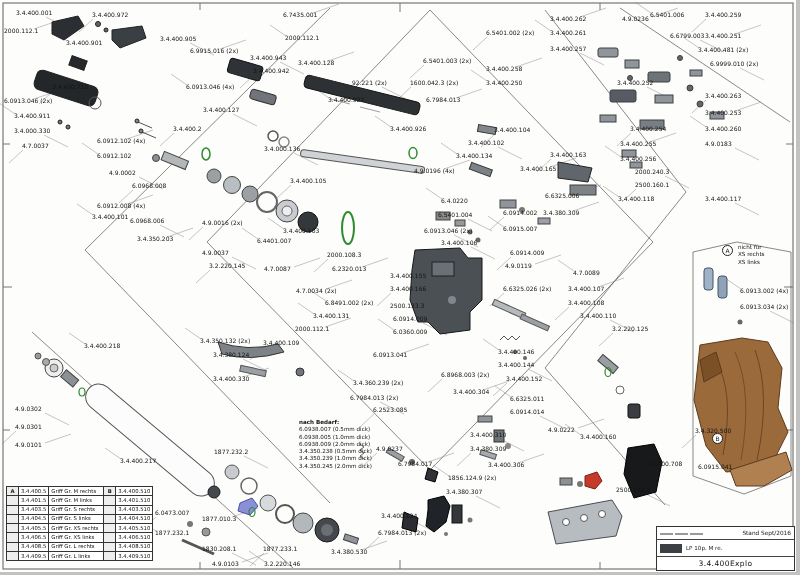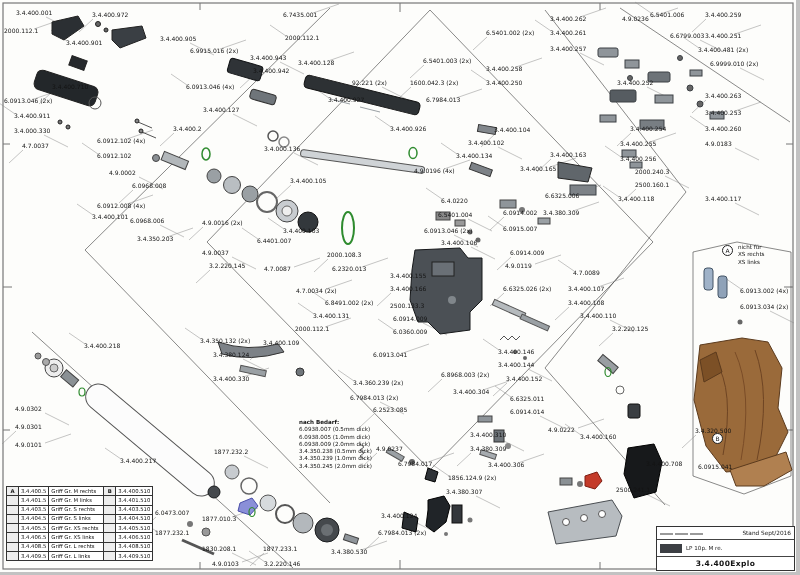--- a/index.html
+++ b/index.html
@@ -19,21 +19,21 @@
   .griptable td.desc{min-width:50px;}
   .titleblock{position:absolute;left:656px;top:526px;width:137px;height:43px;border:1px solid #333;background:#fff;font-size:5.5px;}
   .tb-row{display:flex;align-items:center;border-bottom:0.6px solid #444;}
   .tb-top{height:12px;justify-content:space-between;padding:0 3px;}
   .tb-mid{height:16px;padding:0 3px;gap:4px;}
   .tb-bot{height:12px;justify-content:center;border-bottom:none;}
   .tb-bars i{display:inline-block;width:13px;height:2px;background:#9a9a9a;margin-right:2px;}
   .tb-logo{display:inline-block;width:22px;height:9px;background:#3c3f44;}
   .tb-model{font-size:5.6px;color:#222;}
   .tb-stand{font-size:5.8px;color:#222;}
-  .tb-number{font-size:7.5px;font-weight:bold;letter-spacing:0.4px;}
+  .tb-number{font-size:7.5px;font-weight:normal;letter-spacing:0.4px;}
   .edge-right{position:absolute;right:0;top:0;width:4px;height:575px;background:#c2c2c2;}
   .edge-bottom{position:absolute;left:0;bottom:0;width:800px;height:3px;background:#c2c2c2;}
 </style>
 </head>
 <body>
 
 <div class="sheet">
 
   <svg id="art" viewBox="0 0 800 575">
 

